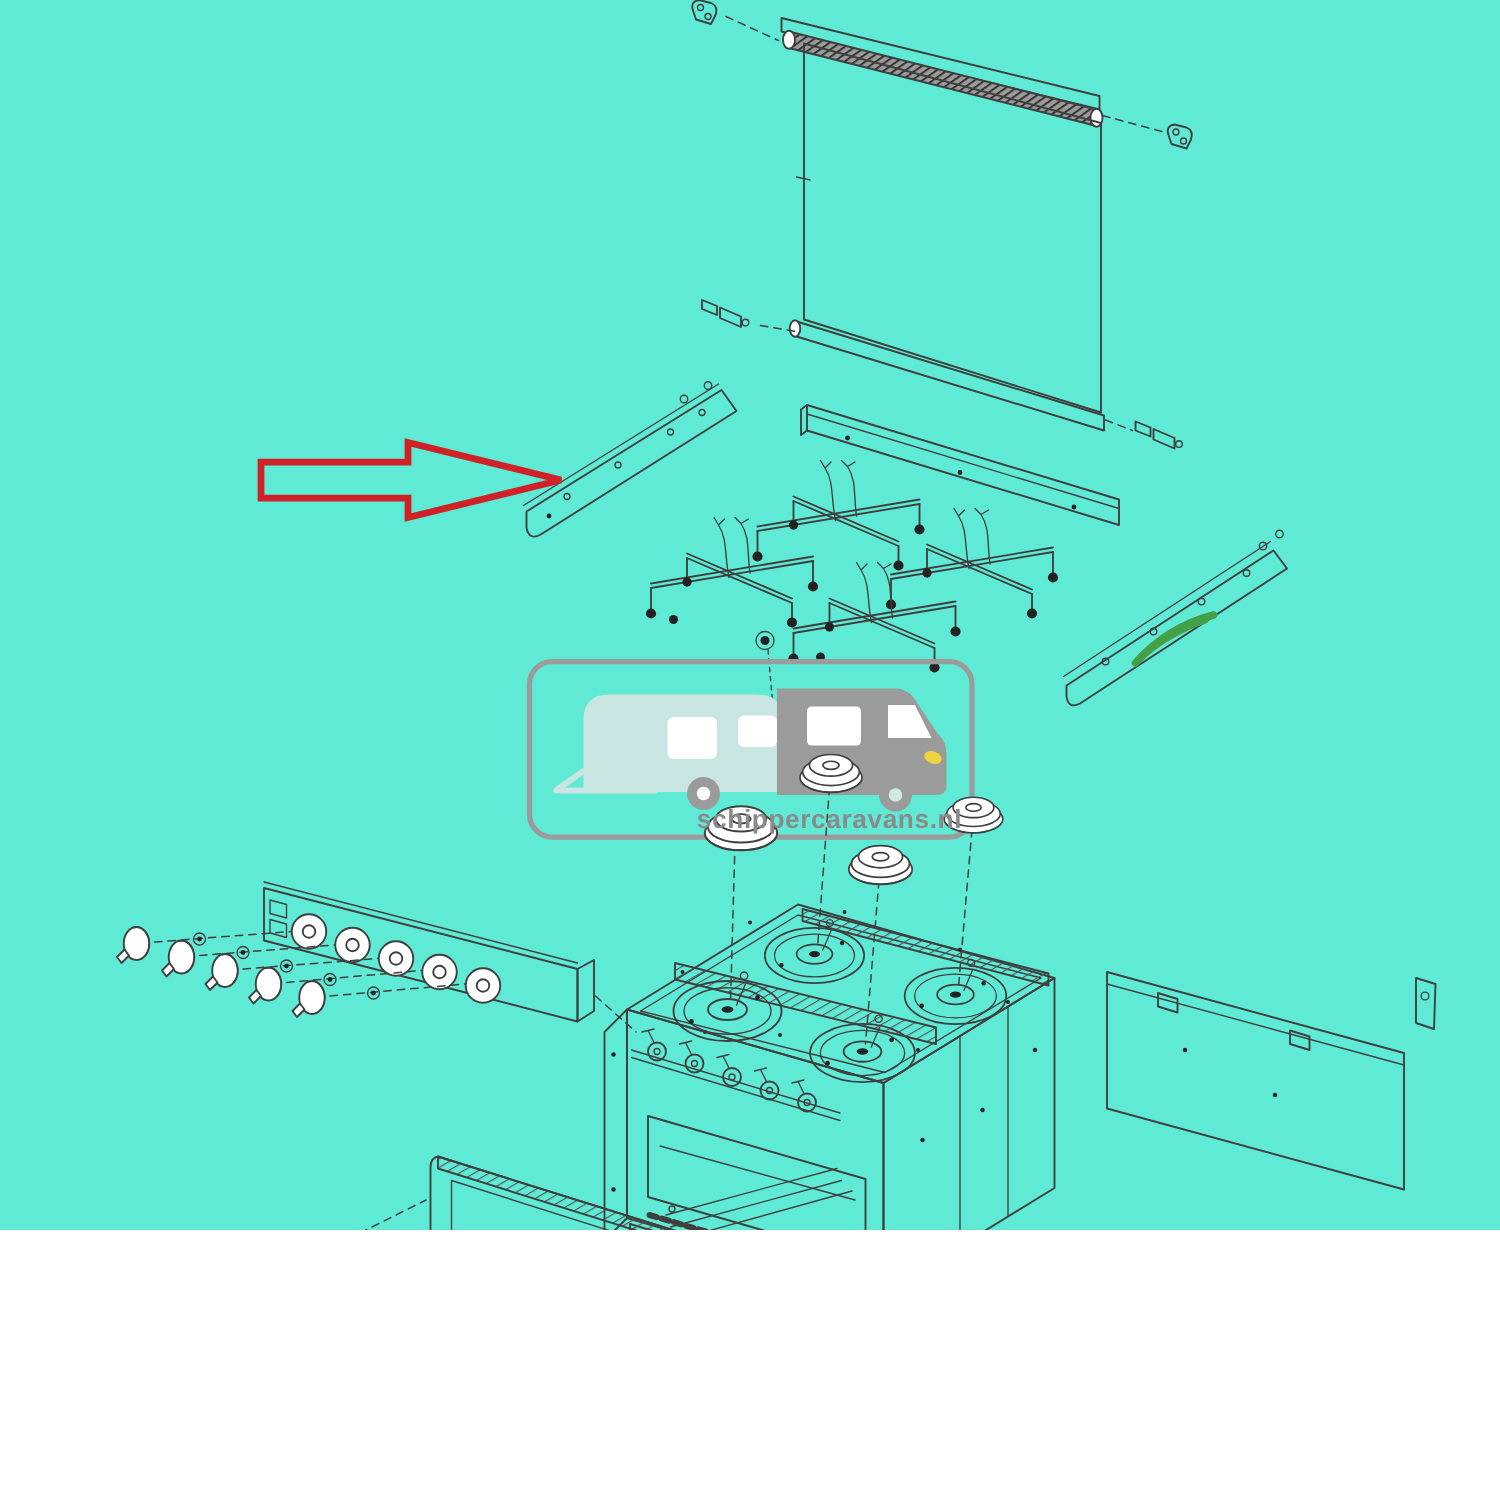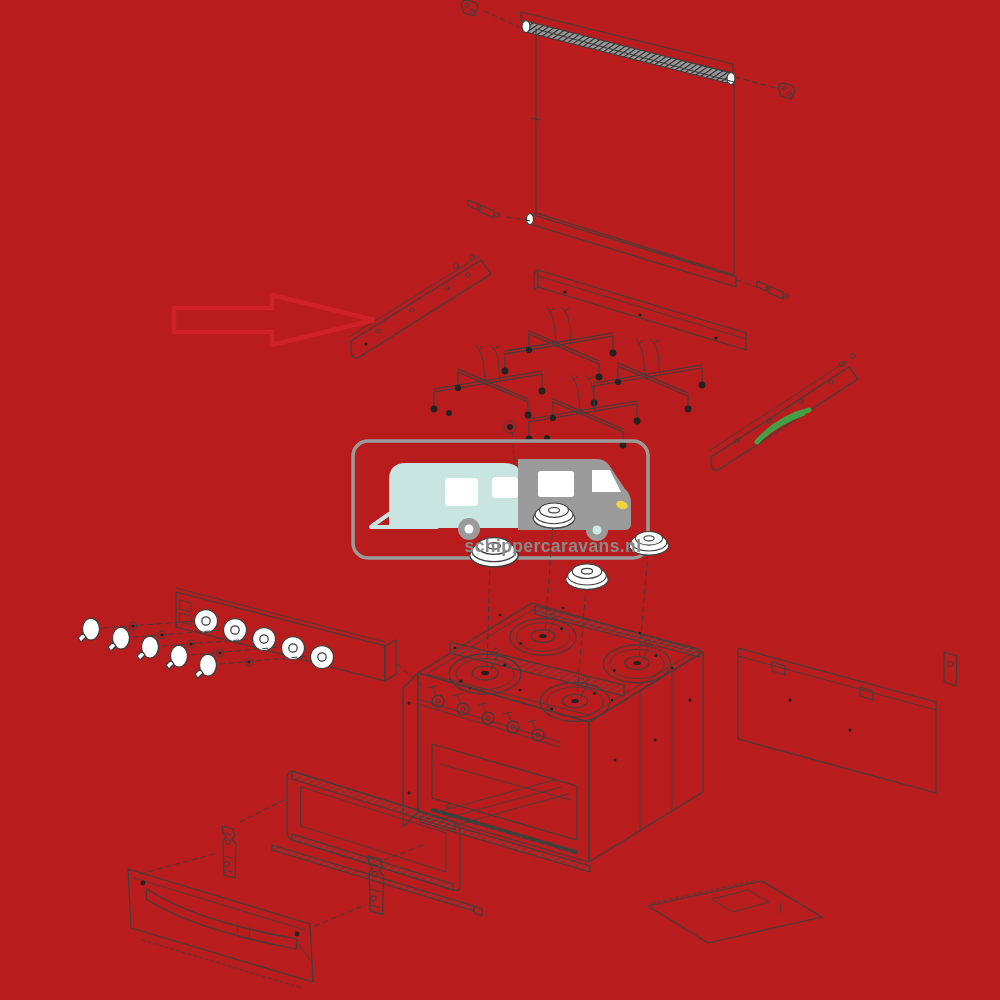--- a/index.html
+++ b/index.html
@@ -1,16 +1,16 @@
 <!DOCTYPE html>
 <html><head>
 <meta charset="utf-8">
 <style>
   html,body{margin:0;padding:0;background:#fff;}
-  .canvas{position:relative;width:1000px;height:1000px;background:#b91c1c;overflow:hidden;
+  .canvas{position:relative;width:1000px;height:820px;background:#5eead4;overflow:hidden;
           font-family:"Liberation Sans", sans-serif;}
   svg{position:absolute;left:0;top:0;}
   .dash{stroke-dasharray:5 4;stroke-width:1;}
   .dash2{stroke-dasharray:3 3;stroke-width:.9;}
   .thin{stroke-width:.9;}
   .dot{fill:#222;stroke:none;}
   .wfill{fill:#ffffff;}
   .wm-text{font-family:"Liberation Sans", sans-serif;font-weight:700;letter-spacing:.4px;}
 </style>
 </head>

